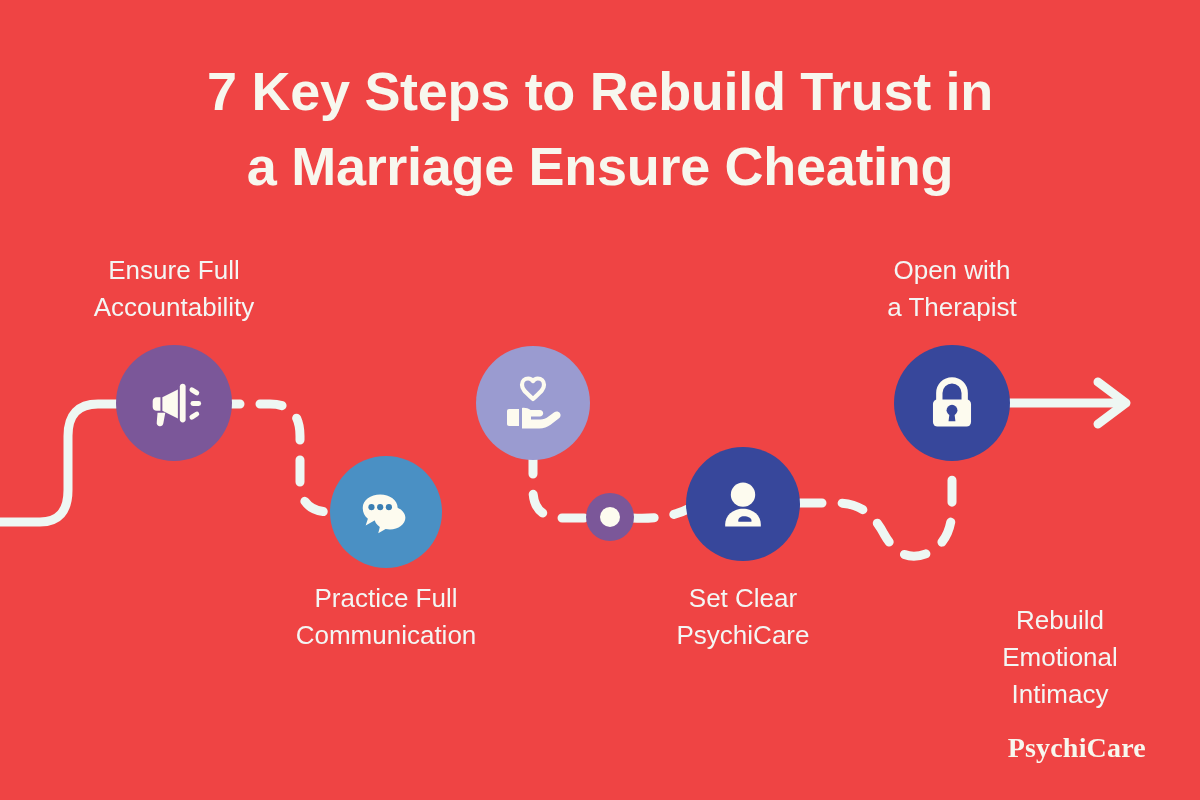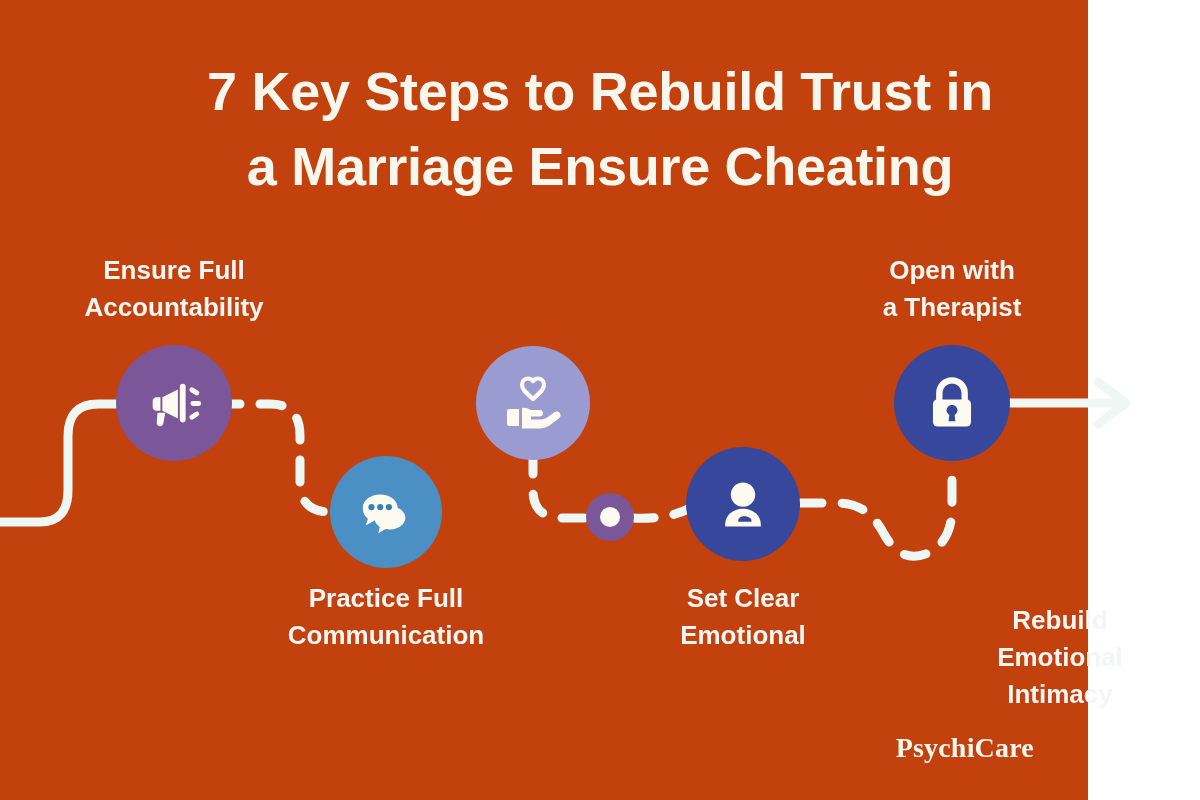--- a/index.html
+++ b/index.html
@@ -3,22 +3,22 @@
 <meta charset="utf-8">
 <style>
   * { margin:0; padding:0; box-sizing:border-box; }
   html, body {
     width:1200px; height:800px;
     font-family:"Liberation Sans", sans-serif;
     overflow:hidden;
   }
   #infographic {
     position:relative;
-    width:1088px; height:800px;
-    background:#c2410c;
+    width:1200px; height:800px;
+    background:#ef4444;
   }
 
   
   .title-block {
     position:absolute;
     top:54px; left:0; width:1200px;
     text-align:center;
   }
   .title-line {
     color:#f7f7ee;
@@ -42,21 +42,21 @@
     align-items:center;
     justify-content:center;
   }
   .node svg { display:block; }
 
   
   .step-label {
     position:absolute;
     color:#f3f6f4;
     font-size:26px;
-    font-weight:bold;
+    font-weight:normal;
     line-height:1.42;
     text-align:center;
     white-space:pre-line;
   }
 
   
   .logo {
     position:absolute;
     right:54px; bottom:36px;
     color:#f7f7ee;
@@ -148,21 +148,21 @@
       <svg width="60" height="60" viewBox="0 0 64 64">
         <g fill="#fdfbef">
           <circle cx="32" cy="22" r="13"></circle>
           <path d="M32 37 c11 0 19 7.4 19 16.6 V56 H13 v-2.4 C13 44.4 21 37 32 37 z"></path>
         </g>
         <path d="M33 45 c4.4 0 8 1.9 8 4.3 V51 H27 v-1.7 c0-2.4 2.6-4.3 6-4.3 z" fill="#37479b"></path>
       </svg>
     </span>
   </div>
   <div class="step-label" style="left:643px; top:580px; width:200px;">Set Clear
-Emotional</div>
+PsychiCare</div>
 
   <div class="node" style="left:894px; top:345px; width:116px; height:116px; background:#37479b;">
     <span>
       <svg width="58" height="58" viewBox="0 0 64 64">
         <path d="M18 30 v-9 c0-7.7 6.3-14 14-14 s14 6.3 14 14 v9" fill="none" stroke="#fdfbef" stroke-width="7" stroke-linecap="round"></path>
         <rect x="11" y="28" width="42" height="30" rx="5" fill="#fdfbef"></rect>
         <circle cx="32" cy="40" r="6" fill="#37479b"></circle>
         <path d="M29.5 42 h5 l1.3 10 h-7.6 z" fill="#37479b"></path>
       </svg>
     </span>

